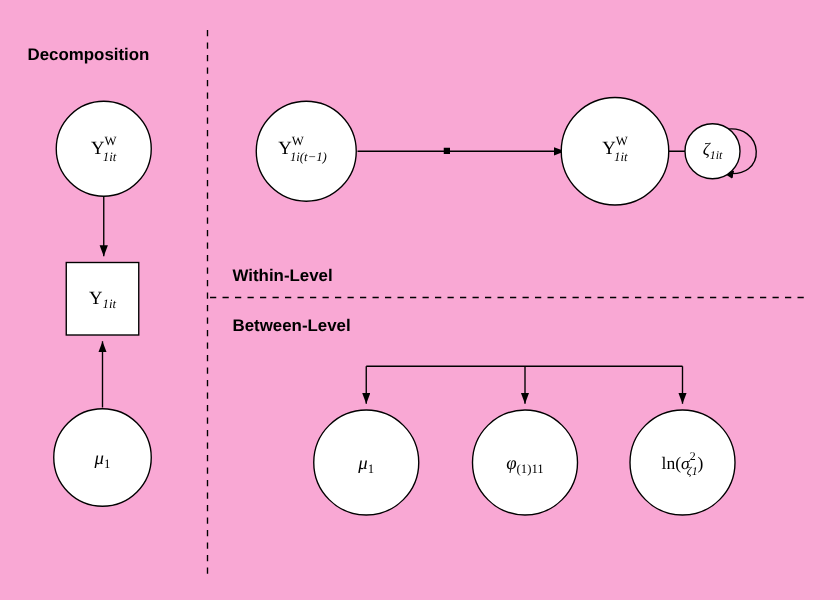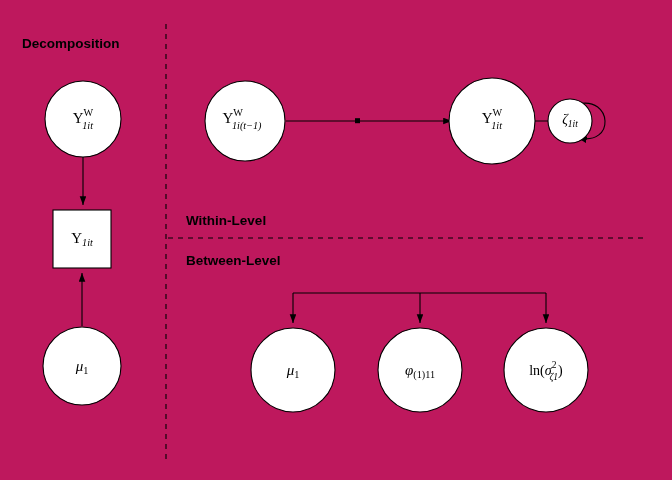--- a/index.html
+++ b/index.html
@@ -4,21 +4,21 @@
 <style>
   html, body {
     margin: 0;
     padding: 0;
     background: #ffffff;
   }
   #canvas {
     position: relative;
     width: 672px;
     height: 480px;
-    background: #be185d;
+    background: #f9a8d4;
     overflow: hidden;
     font-family: "Liberation Serif", serif;
   }
   svg.diagram {
     position: absolute;
     left: 0;
     top: 0;
     width: 672px;
     height: 480px;
   }

